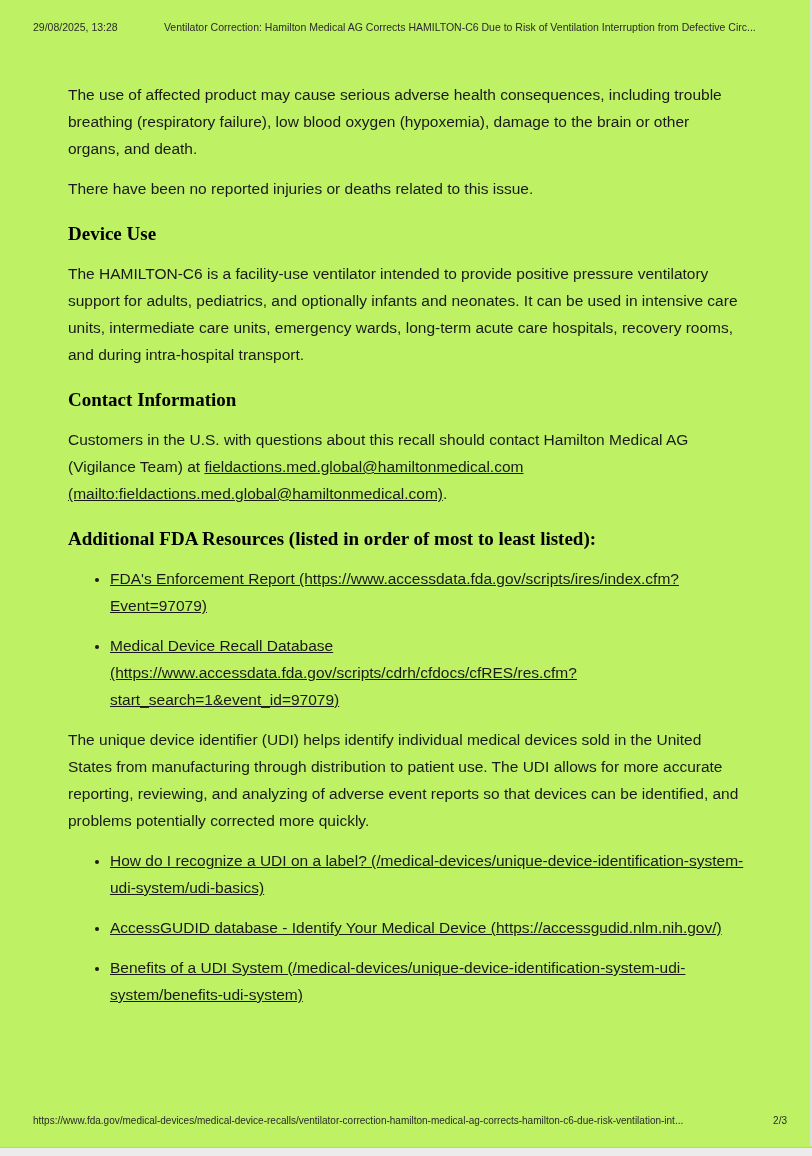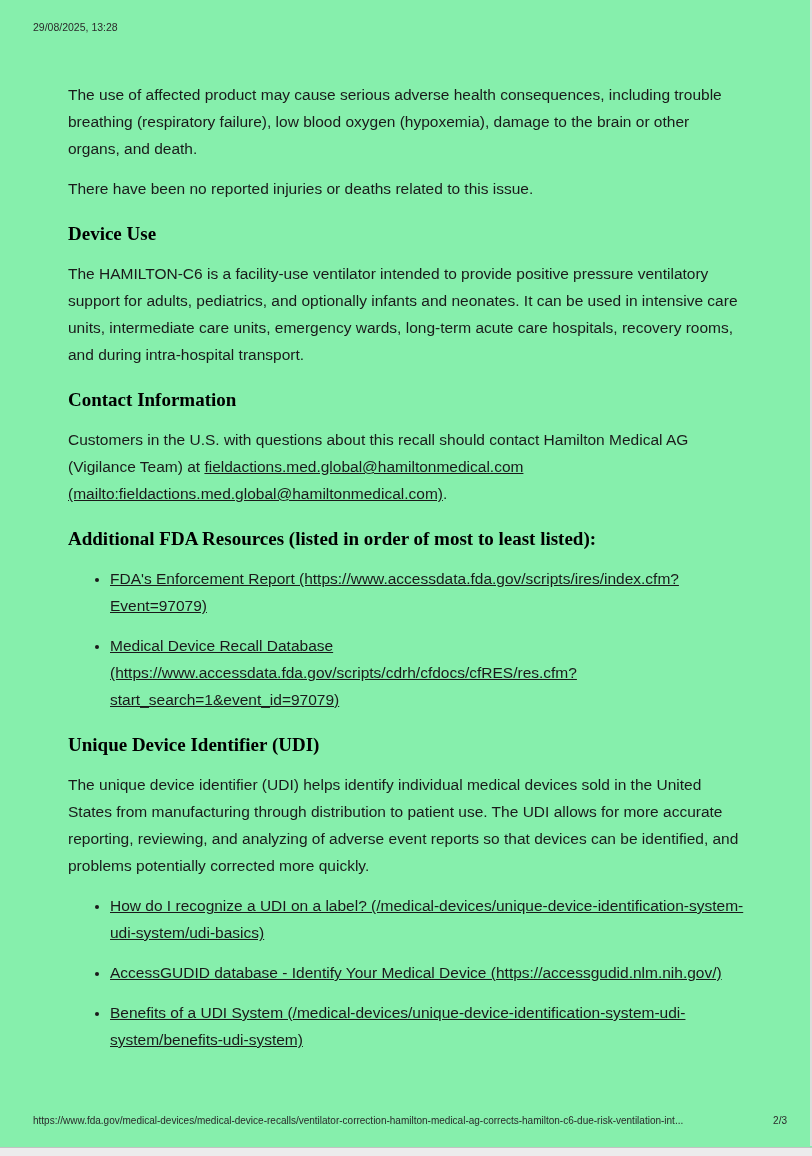--- a/index.html
+++ b/index.html
@@ -1,21 +1,21 @@
 <!DOCTYPE html>
 <html><head>
 <meta charset="utf-8">
 <style>
   * { box-sizing: border-box; }
   html, body { margin: 0; padding: 0; background: #ffffff; }
   .page {
     position: relative;
     width: 812px;
     height: 1156px;
-    background: #86efac;
+    background: #bef264;
     font-family: "Liberation Sans", sans-serif;
     color: #1a1a1a;
     overflow: hidden;
   }
   
   .print-header {
     position: absolute;
     top: 21px; left: 33px; right: 26px;
     display: flex;
     align-items: baseline;
@@ -91,40 +91,40 @@
   }
   a.wrap-any { overflow-wrap: anywhere; }
 </style>
 </head>
 <body>
 
 <div class="page">
 
   <div class="print-header">
     <span class="datetime">29/08/2025, 13:28</span>
+    <span class="doc-title">Ventilator Correction: Hamilton Medical AG Corrects HAMILTON-C6 Due to Risk of Ventilation Interruption from Defective Circ...</span>
   </div>
 
   <div class="content">
 
     <p>The use of affected product may cause serious adverse health consequences, including trouble breathing (respiratory failure), low blood oxygen (hypoxemia), damage to the brain or other organs, and death.</p>
     <p>There have been no reported injuries or deaths related to this issue.</p>
 
     <h2>Device Use</h2>
     <p>The HAMILTON-C6 is a facility-use ventilator intended to provide positive pressure ventilatory support for adults, pediatrics, and optionally infants and neonates. It can be used in intensive care units, intermediate care units, emergency wards, long-term acute care hospitals, recovery rooms, and during intra-hospital transport.</p>
 
     <h2>Contact Information</h2>
     <p><span>Customers in the U.S. with questions about this recall should contact Hamilton Medical AG (Vigilance Team) at </span><a>fieldactions.med.global@hamiltonmedical.com</a><span> </span><a>(mailto:fieldactions.med.global@hamiltonmedical.com)</a><span>.</span></p>
 
     <h2>Additional FDA Resources (listed in order of most to least listed):</h2>
     <ul>
       <li><a class="wrap-any">FDA's Enforcement Report (https://www.accessdata.fda.gov/scripts/ires/index.cfm?Event=97079)</a></li>
       <li><a class="wrap-any">Medical Device Recall Database (https://www.accessdata.fda.gov/scripts/cdrh/cfdocs/cfRES/res.cfm?start_search=1&amp;event_id=97079)</a></li>
     </ul>
 
-    <h2>Unique Device Identifier (UDI)</h2>
     <p>The unique device identifier (UDI) helps identify individual medical devices sold in the United States from manufacturing through distribution to patient use. The UDI allows for more accurate reporting, reviewing, and analyzing of adverse event reports so that devices can be identified, and problems potentially corrected more quickly.</p>
     <ul>
       <li><a class="wrap-any">How do I recognize a UDI on a label? (/medical-devices/unique-device-identification-system-udi-system/udi-basics)</a></li>
       <li><a class="wrap-any">AccessGUDID database - Identify Your Medical Device (https://accessgudid.nlm.nih.gov/)</a></li>
       <li><a class="wrap-any">Benefits of a UDI System (/medical-devices/unique-device-identification-system-udi-system/benefits-udi-system)</a></li>
     </ul>
 
   </div>
 
   <div class="print-footer">

